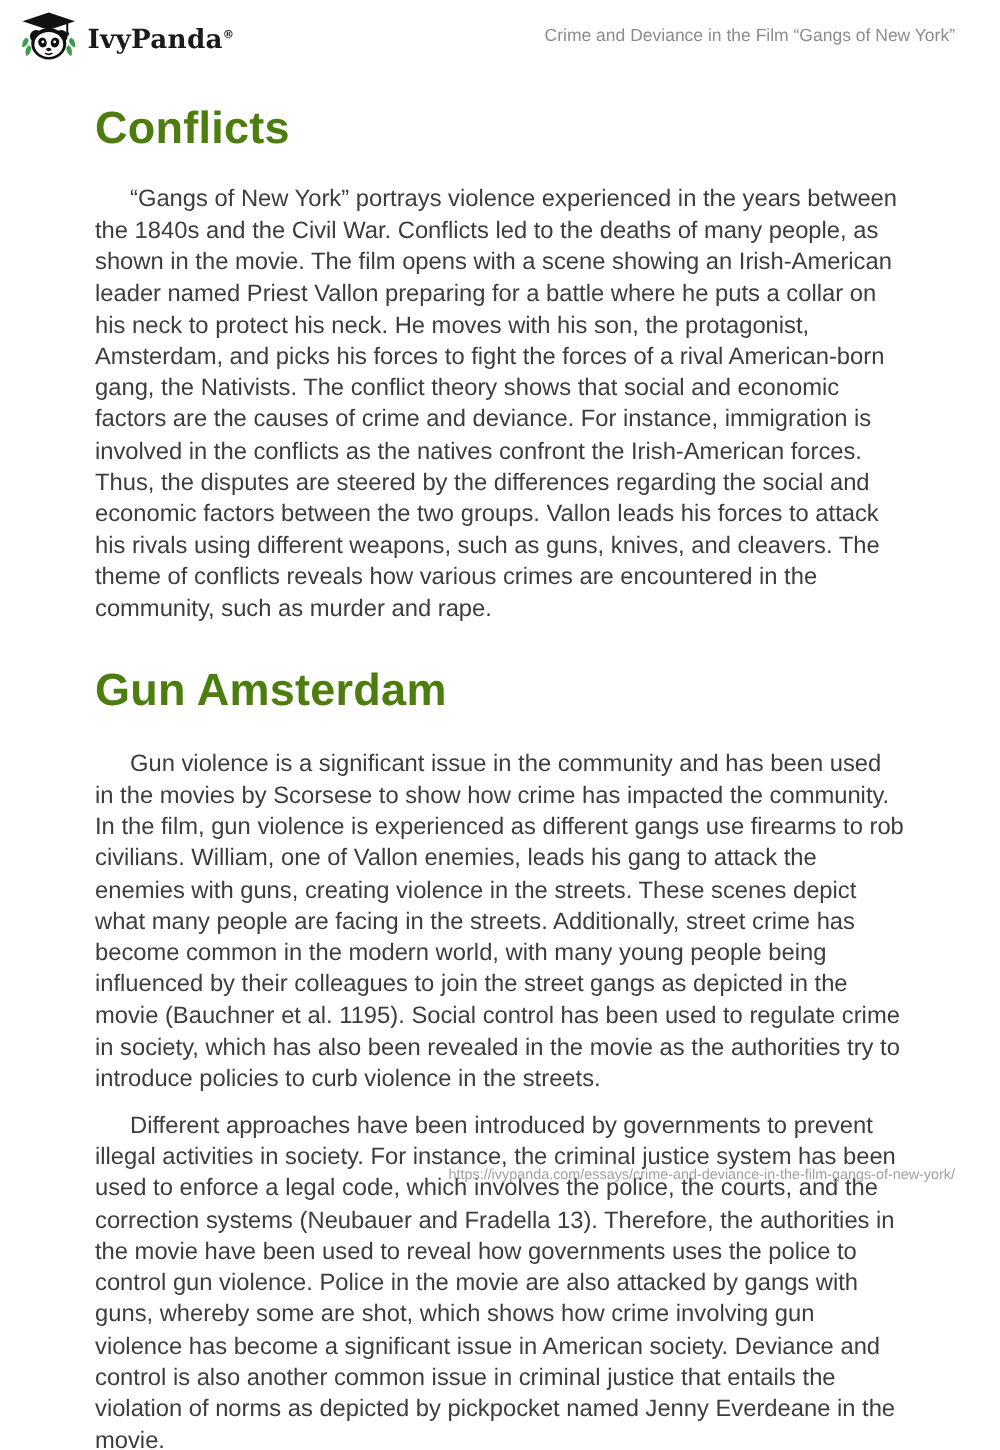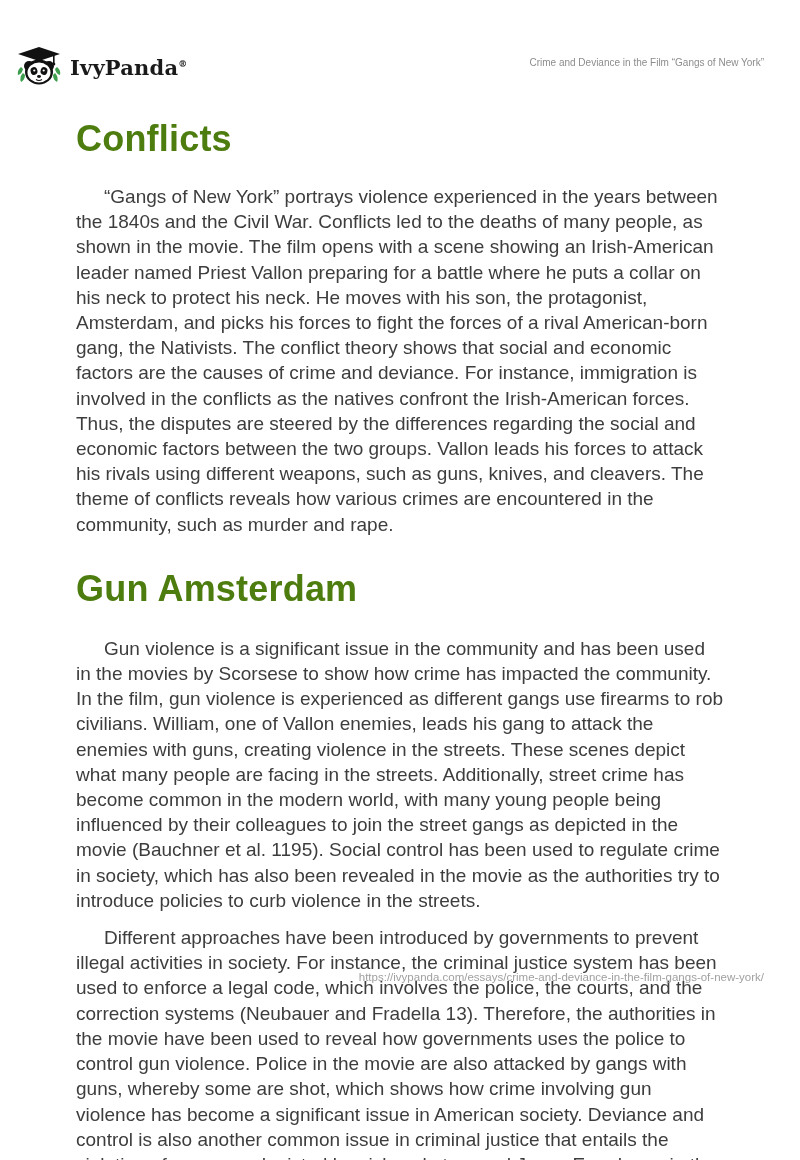--- a/index.html
+++ b/index.html
@@ -5,42 +5,42 @@
   * { margin: 0; padding: 0; box-sizing: border-box; }
   html, body { background: #ffffff; }
   body {
     width: 800px;
     height: 1160px;
     position: relative;
     font-family: "Liberation Sans", sans-serif;
     color: #3d3d3d;
     overflow: hidden;
   }
-  .page { width: 800px; height: 964px; position: relative; background: #fff; margin-top: 37px; }
+  .page { width: 800px; height: 964px; position: relative; background: #fff; }
 
   
   .header {
     display: flex;
     justify-content: space-between;
     align-items: flex-start;
     padding: 8px 36px 0 16px;
   }
   .brand { display: flex; align-items: center; gap: 8px; }
   .logo-svg { width: 46px; height: 44px; display: block; }
   .brand-name {
     font-family: "DejaVu Serif", "Liberation Serif", serif;
     font-weight: bold;
     font-size: 21px;
     color: #1a1a1a;
     letter-spacing: 0.2px;
   }
   .brand-name sup { font-size: 9px; vertical-align: super; }
   .doc-title {
     margin-top: 12px;
-    font-size: 10px;
+    font-size: 14px;
     color: #8c8c8c;
     text-align: right;
   }
 
   
   .content {
     margin: 0 76px;
     width: 648px;
   }
   h1.section-heading {

